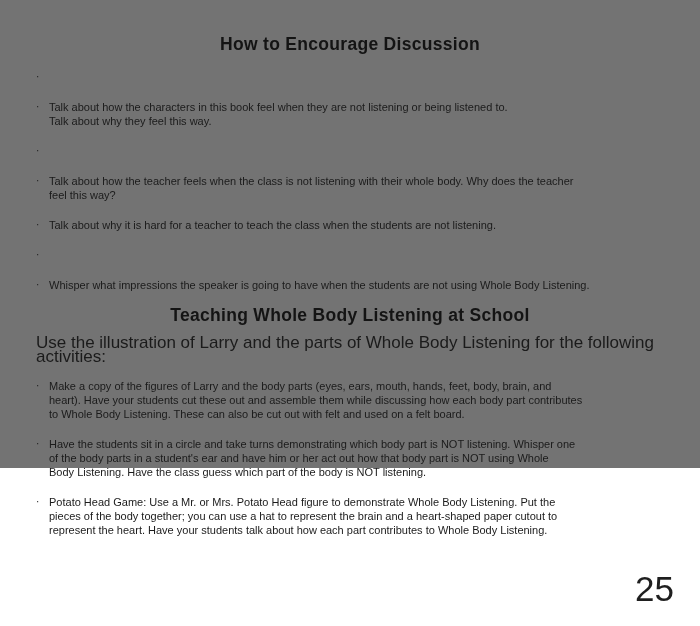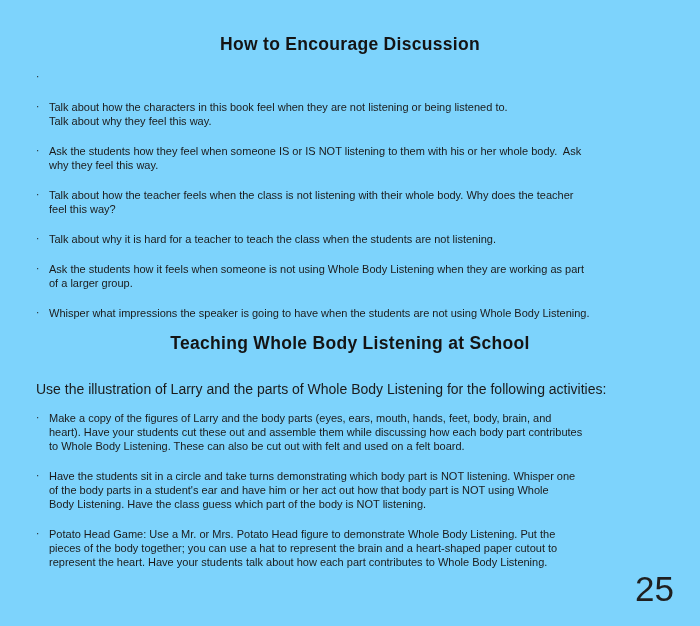--- a/index.html
+++ b/index.html
@@ -7,22 +7,22 @@
     width: 700px;
     height: 626px;
     background: #ffffff;
     color: #1b1b1b;
     font-family: "Liberation Sans", sans-serif;
     overflow: hidden;
   }
   .page {
     position: relative;
     width: 700px;
-    height: 626px;
-    background: #7dd3fc;
+    height: 468px;
+    background: #737373;
   }
   .content {
     padding: 33px 36px 0 36px;
   }
   .section-title {
     margin: 0;
     text-align: center;
     font-size: 17.5px;
     line-height: 22px;
     font-weight: 700;
@@ -52,22 +52,22 @@
     font-size: 10px;
     line-height: 14px;
     color: #1b1b1b;
   }
   .li-text, .intro-text {
     white-space: pre-wrap;
     color: #1b1b1b;
   }
   .intro-text {
     display: block;
-    margin-top: 28px;
-    font-size: 14px;
+    margin-top: 10px;
+    font-size: 17px;
     line-height: 14px;
   }
   .page-number {
     position: absolute;
     top: 575px;
     right: 26px;
     font-size: 35px;
     line-height: 28px;
     color: #1f1f1f;
     font-family: "Liberation Sans", sans-serif;
@@ -85,36 +85,32 @@
       <li>
         <span class="bullet-dot">·</span>
       </li>
       <li>
         <span class="bullet-dot">·</span>
         <span class="li-text">Talk about how the characters in this book feel when they are not listening or being listened to.
 Talk about why they feel this way.</span>
       </li>
       <li>
         <span class="bullet-dot">·</span>
-        <span class="li-text">Ask the students how they feel when someone IS or IS NOT listening to them with his or her whole body.  Ask
-why they feel this way.</span>
       </li>
       <li>
         <span class="bullet-dot">·</span>
         <span class="li-text">Talk about how the teacher feels when the class is not listening with their whole body. Why does the teacher
 feel this way?</span>
       </li>
       <li>
         <span class="bullet-dot">·</span>
         <span class="li-text">Talk about why it is hard for a teacher to teach the class when the students are not listening.</span>
       </li>
       <li>
         <span class="bullet-dot">·</span>
-        <span class="li-text">Ask the students how it feels when someone is not using Whole Body Listening when they are working as part
-of a larger group.</span>
       </li>
       <li>
         <span class="bullet-dot">·</span>
         <span class="li-text">Whisper what impressions the speaker is going to have when the students are not using Whole Body Listening.</span>
       </li>
     </ul>
 
     <h1 class="section-title second">Teaching Whole Body Listening at School</h1>
 
     <span class="intro-text">Use the illustration of Larry and the parts of Whole Body Listening for the following activities:</span>

